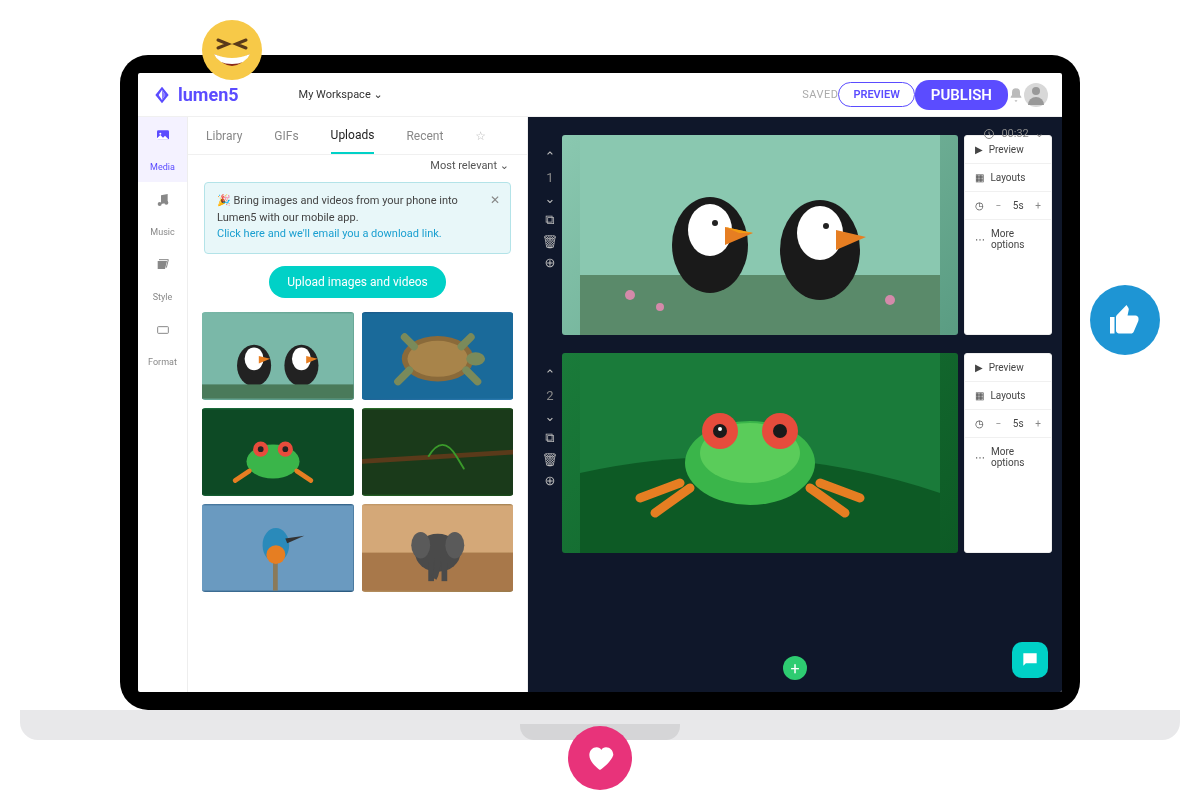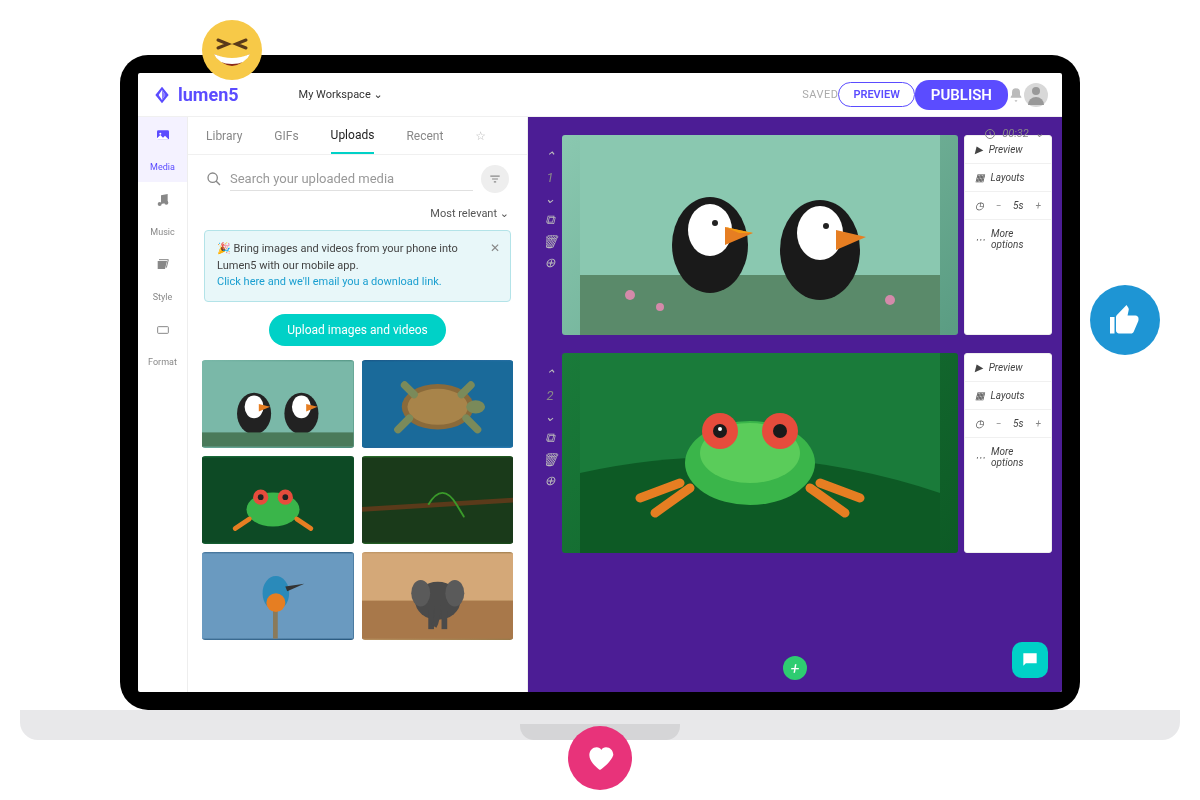--- a/index.html
+++ b/index.html
@@ -44,21 +44,21 @@
 
 .banner { margin: 0 16px 12px; border: 1px solid #b3e3e8; background: #e8f7f9; border-radius: 4px; padding: 10px 12px; font-size: 11px; color: #444; line-height: 1.5; position: relative; }
 .banner-close { position: absolute; top: 8px; right: 10px; color: #888; cursor: pointer; font-size: 12px; }
 .banner a { color: #1a9fd0; text-decoration: none; }
 
 .upload-btn { background: #00d1c7; color: #fff; border: none; padding: 9px 18px; border-radius: 18px; font-size: 12px; cursor: pointer; margin: 0 auto 14px; display: block; }
 
 .thumbs { padding: 0 14px; display: grid; grid-template-columns: 1fr 1fr; gap: 8px; overflow-y: auto; }
 .thumb { width: 100%; height: 88px; border-radius: 3px; cursor: pointer; }
 
-.canvas { flex: 1; background: #4c1d95; position: relative; padding: 18px 10px; overflow-y: auto; font-style: italic; }
+.canvas { flex: 1; background: #0f172a; position: relative; padding: 18px 10px; overflow-y: auto; }
 .timer { position: absolute; top: 10px; right: 18px; font-size: 11px; color: #888; display: flex; align-items: center; gap: 6px; }
 
 .scene { display: flex; margin-bottom: 18px; }
 .scene-ctrls { width: 24px; display: flex; flex-direction: column; align-items: center; gap: 6px; padding-top: 14px; color: #bbb; }
 .scene-ctrls span { cursor: pointer; font-size: 13px; }
 .scene-num { font-size: 15px; color: #888; font-weight: 400; }
 .scene-img { flex: 1; height: 200px; border-radius: 3px; }
 .scene-panel { width: 88px; background: #fff; margin-left: 6px; display: flex; flex-direction: column; border: 1px solid #eee; border-radius: 3px; overflow: hidden; }
 .scene-opt { padding: 8px 10px; font-size: 10px; color: #444; border-bottom: 1px solid #f0f0f0; cursor: pointer; display: flex; align-items: center; gap: 6px; }
 .scene-opt:last-child { border-bottom: none; }
@@ -157,34 +157,20 @@
 
 <div class="media-panel">
   <div class="tabs">
     <div class="tab">Library</div>
     <div class="tab">GIFs</div>
     <div class="tab active">Uploads</div>
     <div class="tab">Recent</div>
     <div class="tab star-tab">☆</div>
   </div>
 
-  <div class="search-row">
-    <svg class="search-icon-svg" viewBox="0 0 24 24" fill="none" stroke="currentColor" stroke-width="2">
-              <circle cx="10" cy="10" r="7"></circle>
-              <line x1="21" y1="21" x2="15" y2="15"></line>
-            </svg>
-    <input class="search-input" placeholder="Search your uploaded media" style="">
-    <div class="filter-btn">
-      <svg width="14" height="14" viewBox="0 0 24 24" fill="none" stroke="currentColor" stroke-width="2">
-                <line x1="4" y1="7" x2="20" y2="7"></line>
-                <line x1="7" y1="12" x2="17" y2="12"></line>
-                <line x1="10" y1="17" x2="14" y2="17"></line>
-              </svg>
-    </div>
-  </div>
 
   <div class="sort-row">
     <span>Most relevant</span>
     <span> ⌄</span>
   </div>
 
   <div class="banner">
     <span>🎉 </span>
     <span>Bring images and videos from your phone into Lumen5 with our mobile app.</span><br>
     <a href="#">Click here and we'll email you a download link.</a>

